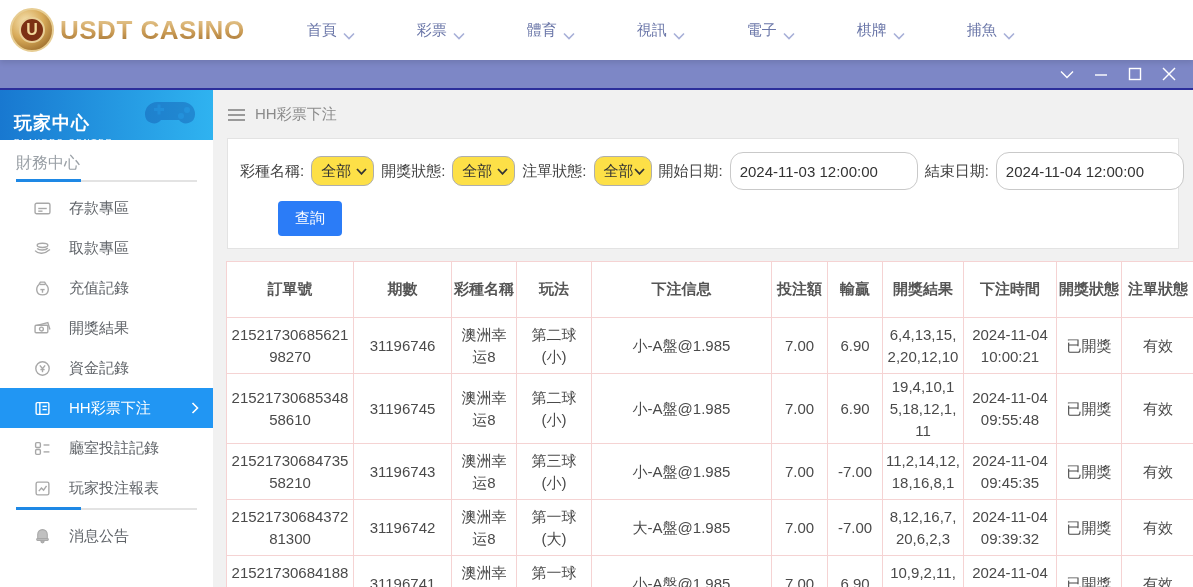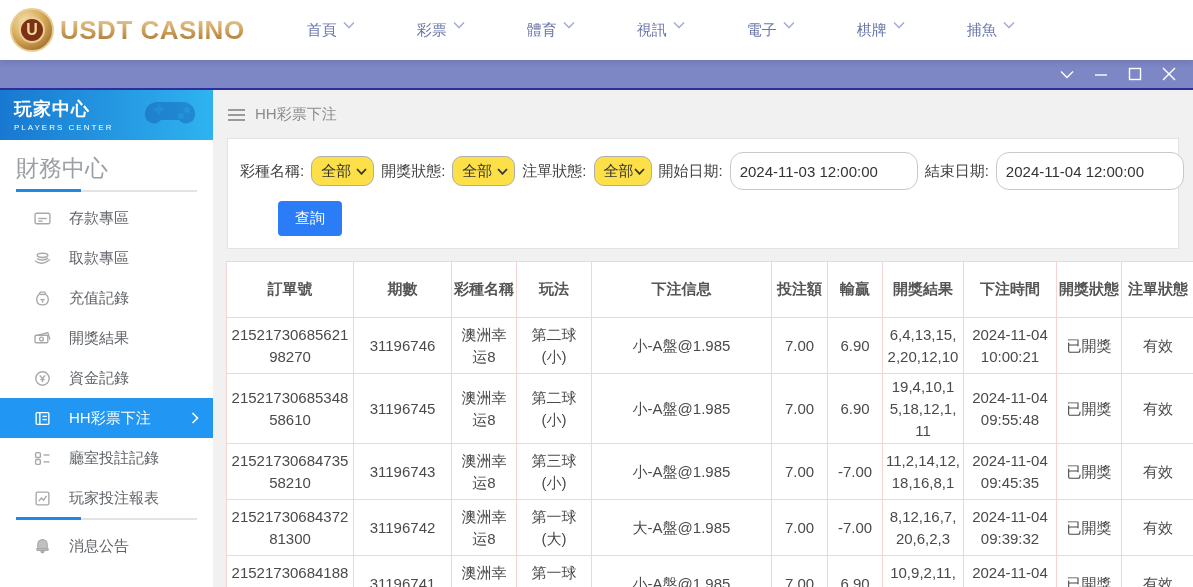--- a/index.html
+++ b/index.html
@@ -15,43 +15,43 @@
     border:2px solid #e7cd93; display:flex; align-items:center; justify-content:center; }
   .logo-inner { width:26px; height:26px; border-radius:50%; background:#7c3014;
     border:2px solid #e9cf96; color:#f2d89c; font-weight:bold; font-size:16px;
     display:flex; align-items:center; justify-content:center; }
   .brand-name { font-size:26px; font-weight:800; letter-spacing:.5px; color:#b8874a; }
   @supports ((-webkit-background-clip:text) or (background-clip:text)) {
     .brand-name { background:linear-gradient(180deg,#ecd3a0 0%,#cb9c55 55%,#9a6b2f 100%);
       -webkit-background-clip:text; background-clip:text; color:transparent; }
   }
   .nav { display:flex; margin-left:62px; gap:62px; }
-  .nav-item { display:flex; align-items:flex-start; gap:6px; color:#6a76a8;
+  .nav-item { display:flex; align-items:flex-end; gap:6px; color:#6a76a8;
     font-size:15px; cursor:pointer; }
   .nav-item svg { stroke:#a8b0d8; }
 
   
   .titlebar { height:30px; background:#7d87c6; border-bottom:2px solid #2b2e9b;
     display:flex; align-items:center; }
   .win-controls { margin-left:auto; display:flex; gap:14px; padding-right:14px; }
   .win-btn { width:20px; height:20px; display:flex; align-items:center;
     justify-content:center; cursor:pointer; }
   .win-btn svg { stroke:#fff; }
 
   
   .main { display:flex; height:497px; }
 
   
   .sidebar { width:213px; background:#fff; flex-shrink:0; overflow:hidden; }
   .sb-header { height:50px; background:linear-gradient(90deg,#1878d0,#2fb3f0);
-    color:#fff; padding:7px 0 0 14px; position:relative; overflow:hidden; }
+    color:#fff; padding:21px 0 0 14px; position:relative; overflow:hidden; }
   .sb-title { font-size:18px; font-weight:bold; letter-spacing:1px; }
   .sb-sub { font-size:8px; letter-spacing:2px; margin-top:2px; }
   .sb-header svg.gamepad { position:absolute; right:10px; top:6px; opacity:.35; }
-  .sb-section { padding:13px 16px 6px; color:#9aa0a6; font-size:23px; }
+  .sb-section { padding:13px 16px 6px; color:#9aa0a6; font-size:16px; }
   .sb-underline { margin:0 16px 6px; height:2px; background:#e3e3e3; position:relative; }
   .sb-underline::before { content:""; position:absolute; left:0; top:-1px;
     width:36%; height:3px; background:#1e88e5; }
   .sb-item { height:40px; display:flex; align-items:center; gap:18px;
     padding-left:34px; color:#5f6368; font-size:15px; cursor:pointer; position:relative; }
   .sb-item svg { stroke:#a8a8a8; flex-shrink:0; }
   .sb-item.active { background:#2196f3; color:#fff; }
   .sb-item.active svg { stroke:#fff; }
   .sb-item .chev-right { position:absolute; right:14px; }
 

